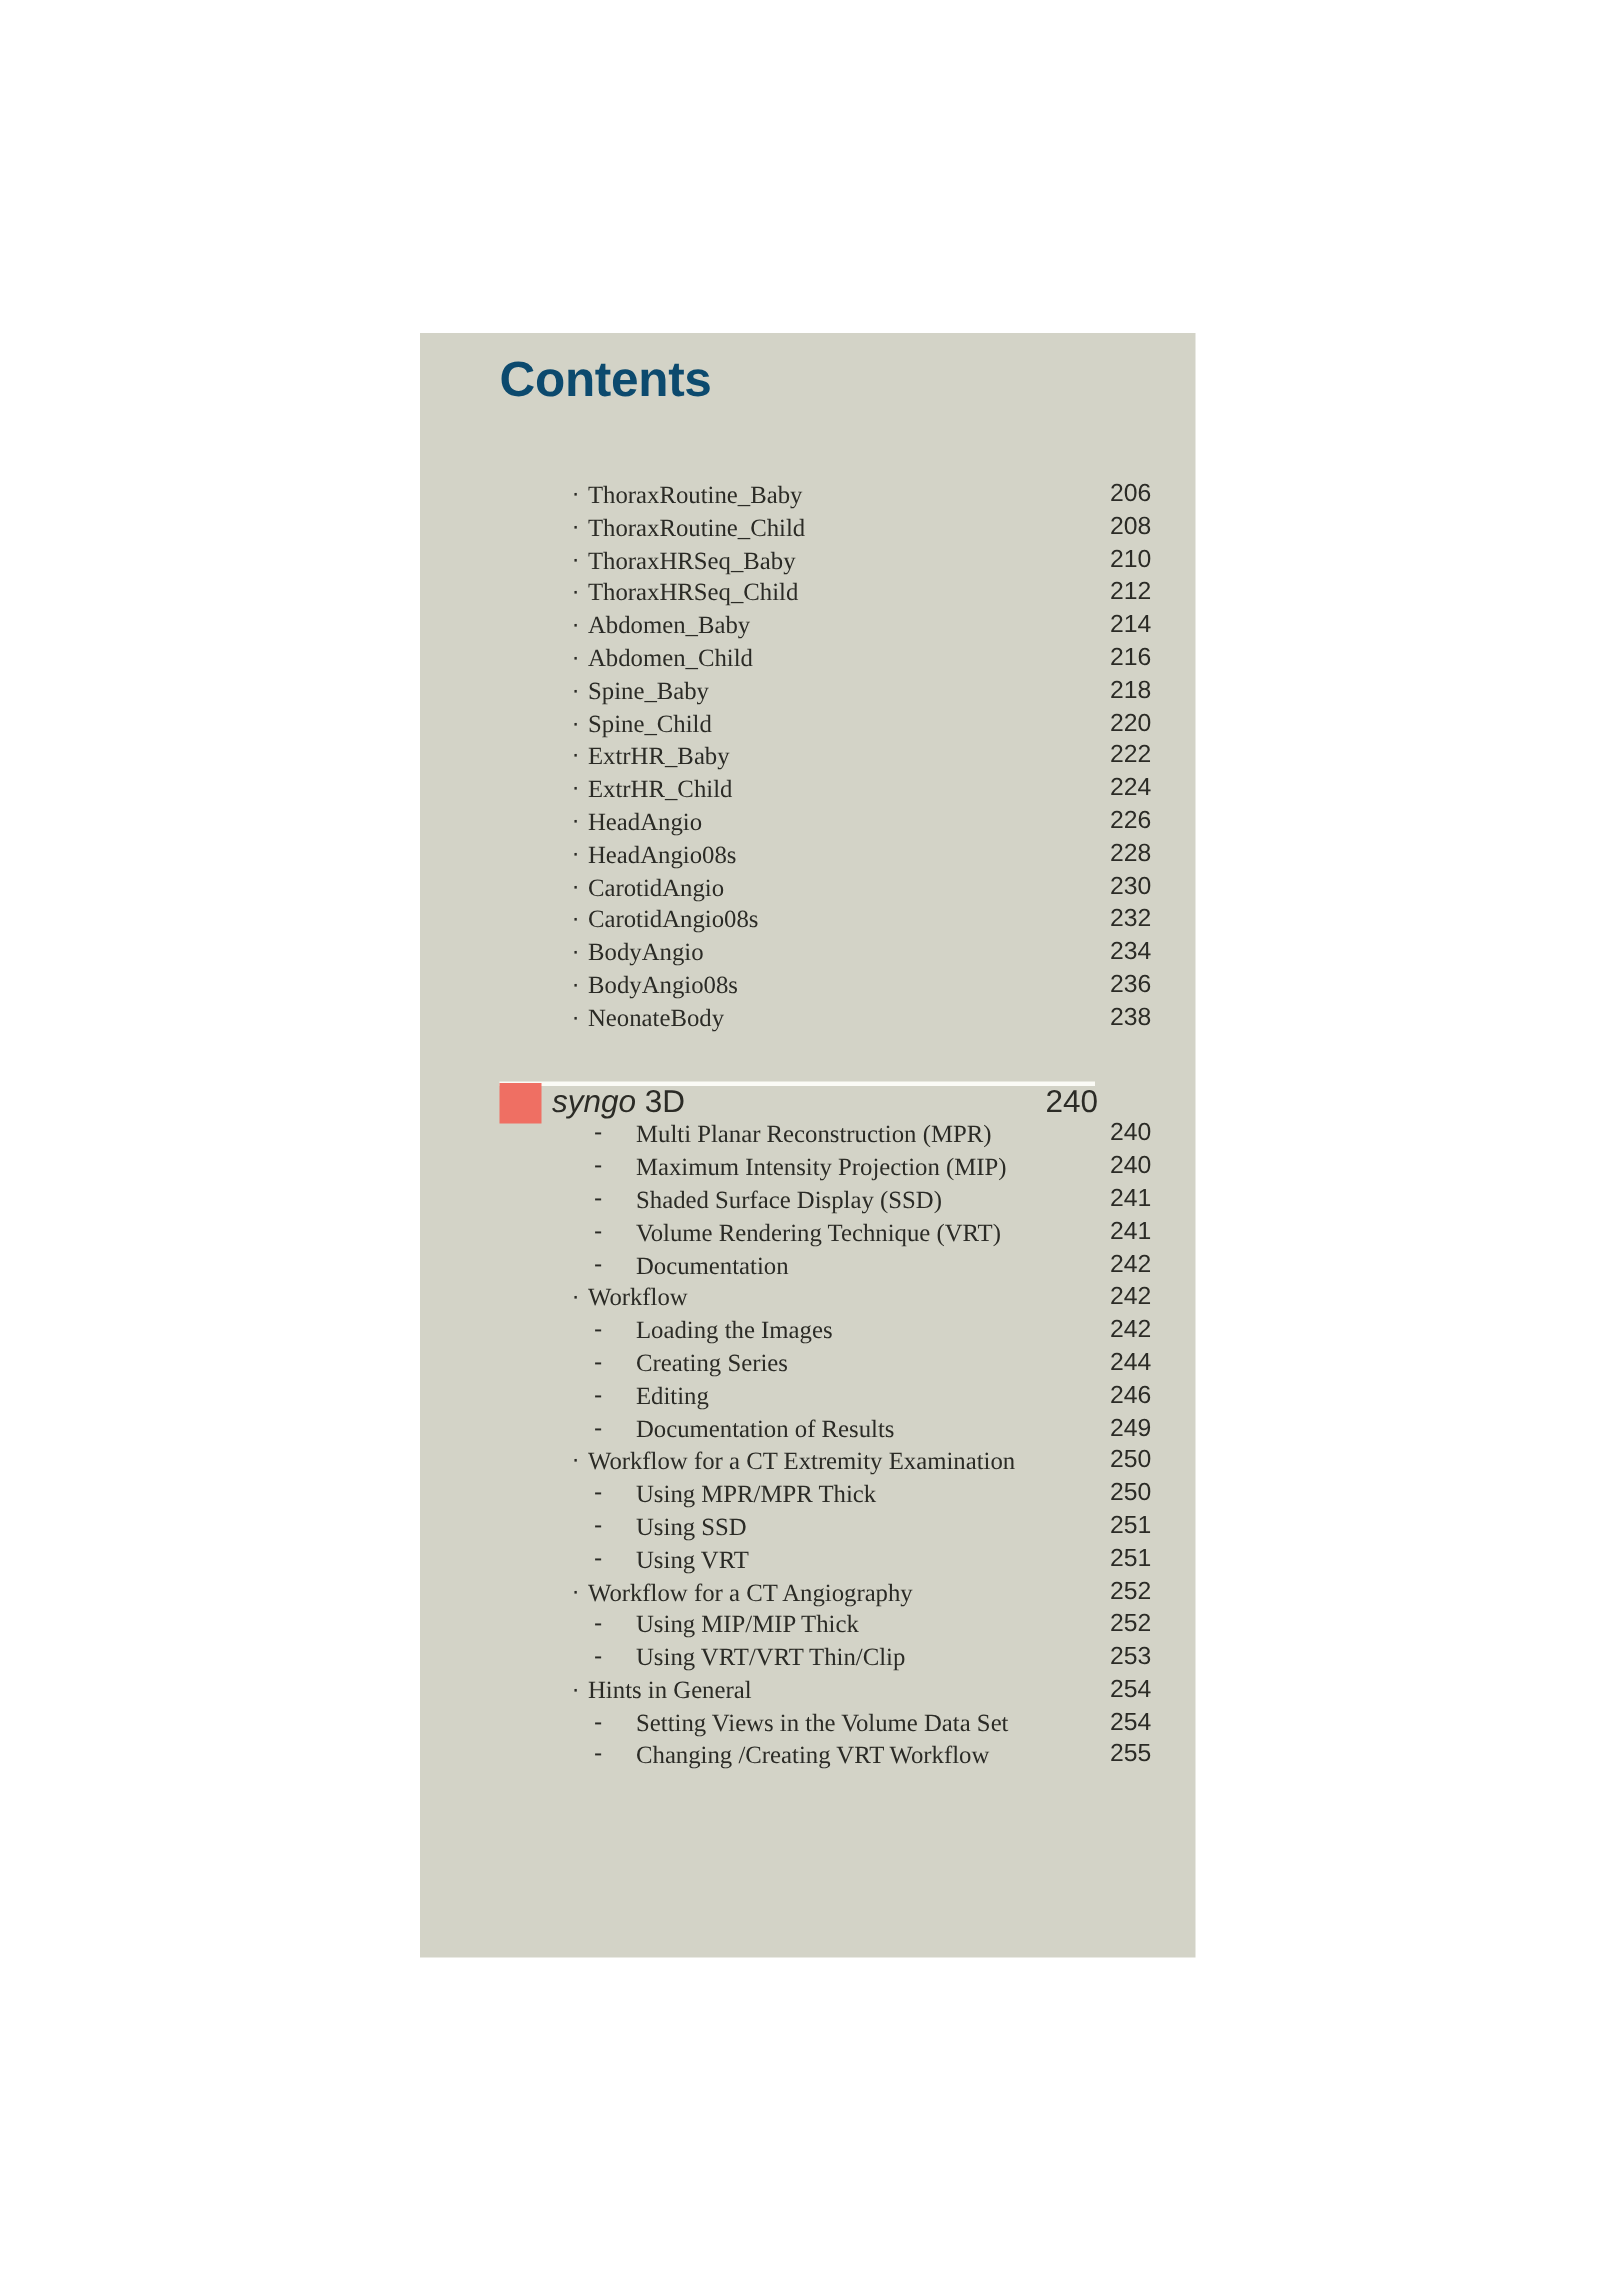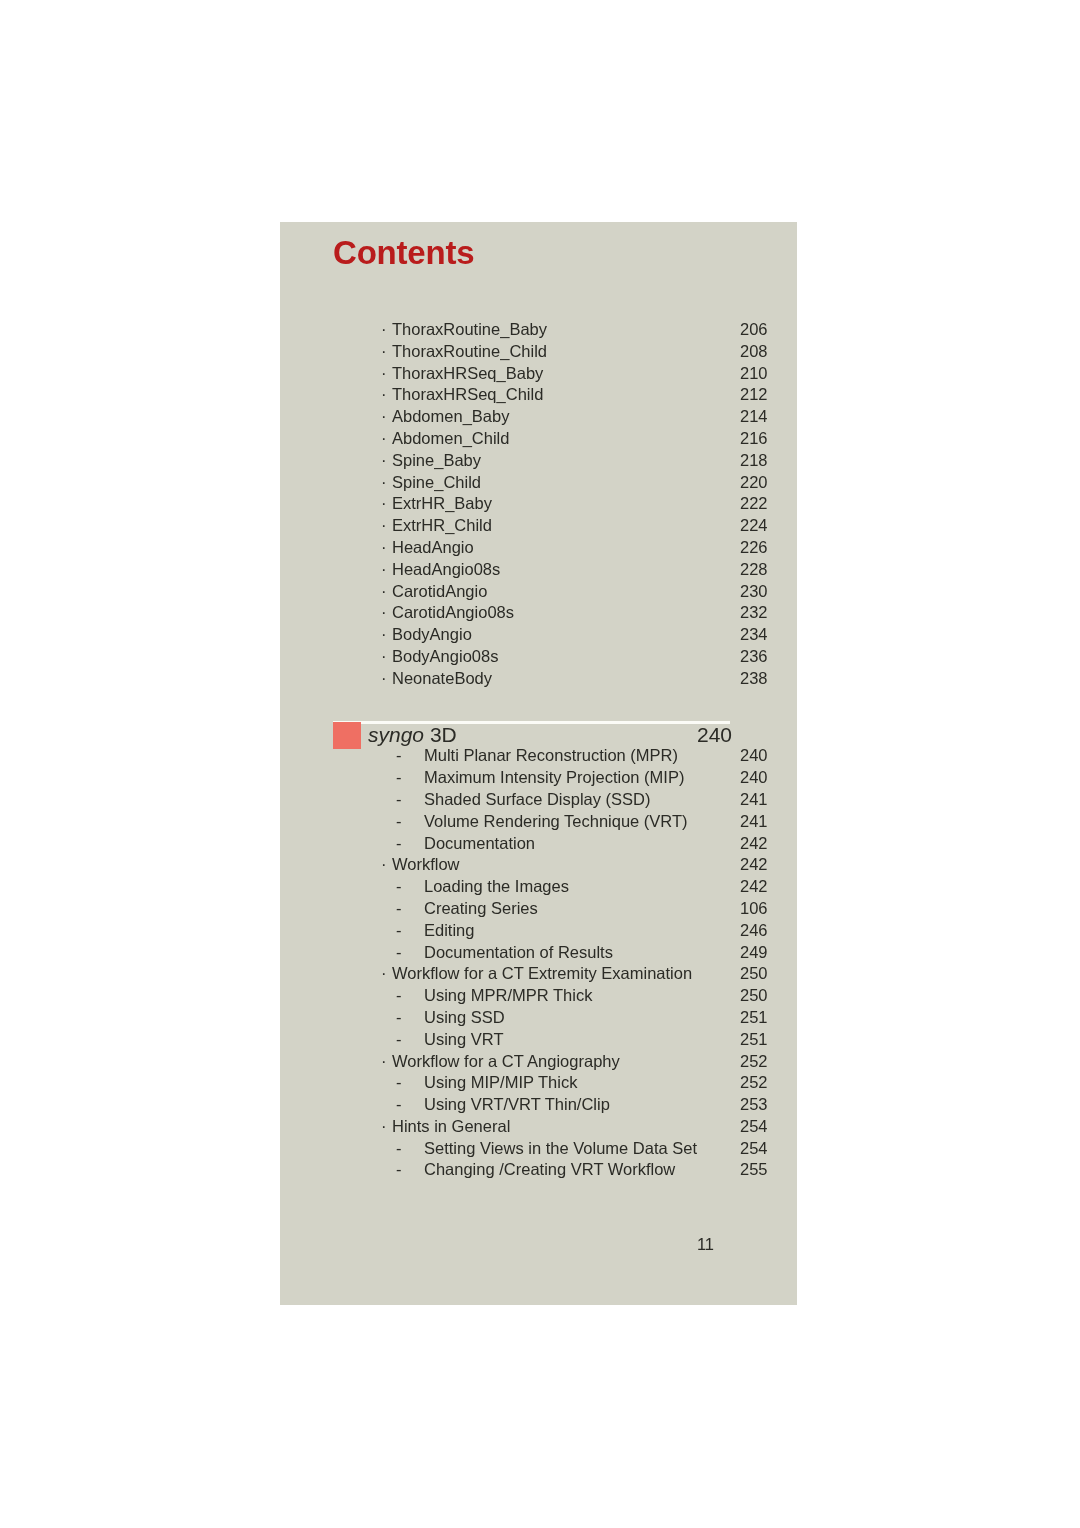--- a/index.html
+++ b/index.html
@@ -26,21 +26,21 @@
     background: #d3d3c7;
     box-sizing: border-box;
   }
 
   #page-title {
     position: absolute;
     left: 53px;
     top: 12px;
     font-size: 33px;
     font-weight: bold;
-    color: #b91c1c;
+    color: #0c4a6e;
     letter-spacing: -0.2px;
   }
 
   
   #toc-list {
     position: absolute;
     left: 0;
     top: 97px;
     width: 100%;
   }
@@ -57,20 +57,21 @@
     position: absolute;
     top: 0;
     color: #2b2b26;
     font-size: 16.5px;
     line-height: 21.8px;
   }
   .toc-row .label {
     position: absolute;
     top: 0;
     line-height: 21.8px;
+    font-family: Liberation Serif, serif;
   }
   .toc-row .page {
     position: absolute;
     left: 417px;
     top: 0;
     line-height: 21.8px;
     margin-left: 43px;
   }
 
   
@@ -277,21 +278,21 @@
           <span class="page">242</span>
         </div>
         <div class="toc-row lvl2">
           <span class="marker">-</span>
           <span class="label">Loading the Images</span>
           <span class="page">242</span>
         </div>
         <div class="toc-row lvl2">
           <span class="marker">-</span>
           <span class="label">Creating Series</span>
-          <span class="page">106</span>
+          <span class="page">244</span>
         </div>
         <div class="toc-row lvl2">
           <span class="marker">-</span>
           <span class="label">Editing</span>
           <span class="page">246</span>
         </div>
         <div class="toc-row lvl2">
           <span class="marker">-</span>
           <span class="label">Documentation of Results</span>
           <span class="page">249</span>
@@ -342,14 +343,13 @@
           <span class="page">254</span>
         </div>
         <div class="toc-row lvl2">
           <span class="marker">-</span>
           <span class="label">Changing /Creating VRT Workflow</span>
           <span class="page">255</span>
         </div>
       </div>
   </div>
 
-  <div id="folio"><span class="num">11</span></div>
 </div>
 
 </body></html>

